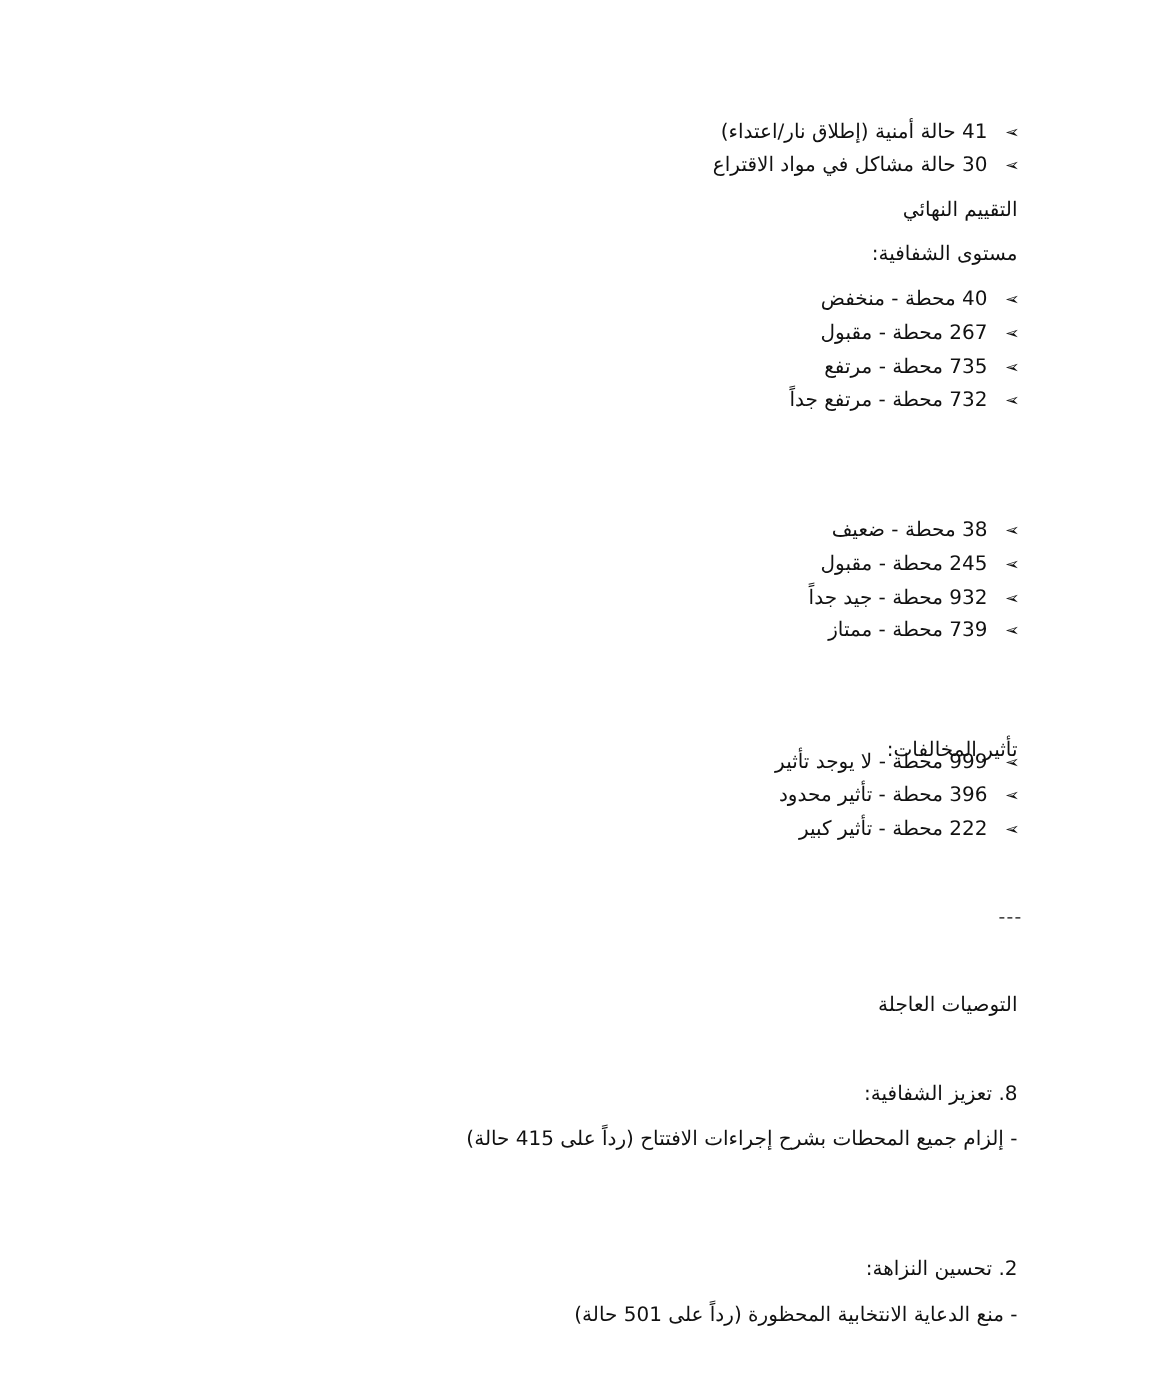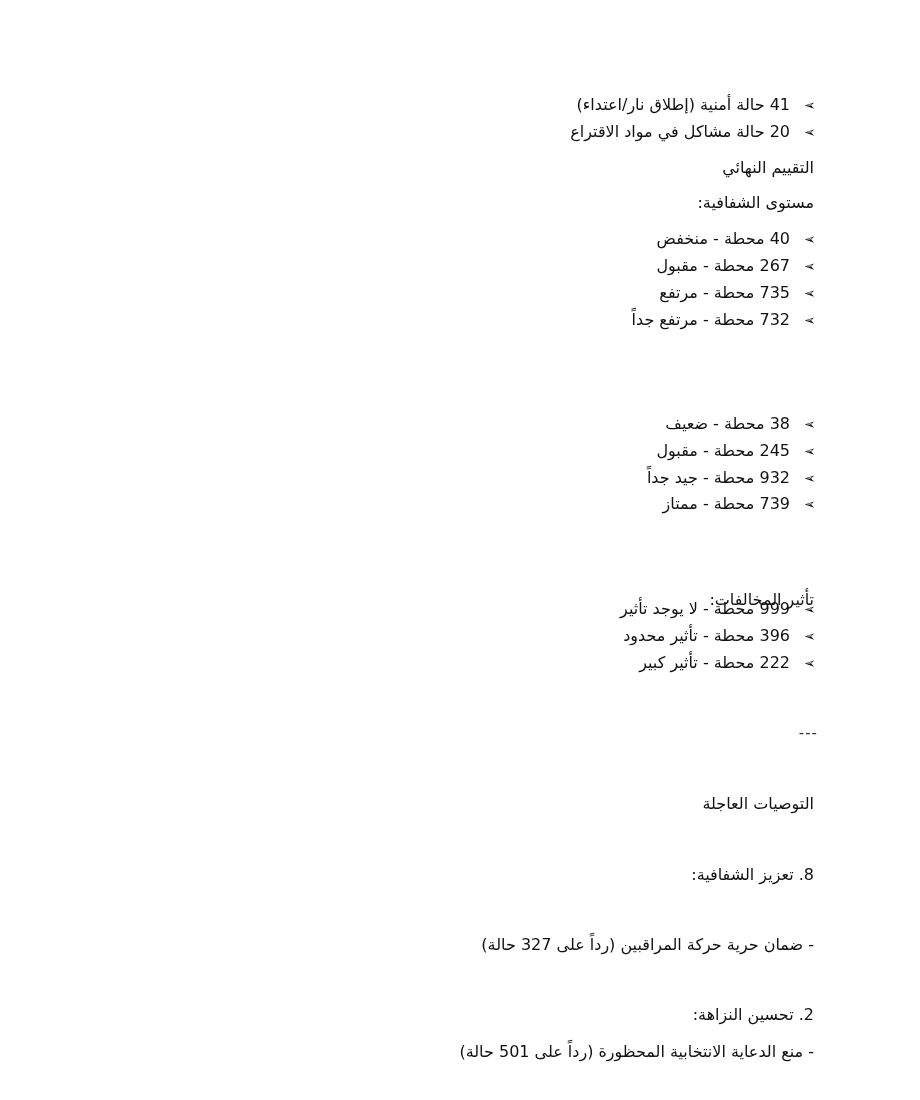--- a/index.html
+++ b/index.html
@@ -56,21 +56,21 @@
   </style>
 </head>
 <body>
 
 <div class="page">
 
   <div class="line bullet-line" style="top:94px;">
     <span class="bullet"><span class="arrow">➢</span></span><span>41 حالة أمنية (إطلاق نار/اعتداء)</span>
   </div>
   <div class="line bullet-line" style="top:121px;">
-    <span class="bullet"><span class="arrow">➢</span></span><span>20 حالة مشاكل في مواد الاقتراع</span>
+    <span class="bullet"><span class="arrow">➢</span></span><span>30 حالة مشاكل في مواد الاقتراع</span>
   </div>
 
   <div class="line" style="top:157px;">التقييم النهائي</div>
 
   <div class="line" style="top:192px;">مستوى الشفافية:</div>
   <div class="line bullet-line" style="top:228px;">
     <span class="bullet"><span class="arrow">➢</span></span><span>40 محطة - منخفض</span>
   </div>
   <div class="line bullet-line" style="top:255px;">
     <span class="bullet"><span class="arrow">➢</span></span><span>267 محطة - مقبول</span>
@@ -104,18 +104,18 @@
   </div>
   <div class="line bullet-line" style="top:652px;">
     <span class="bullet"><span class="arrow">➢</span></span><span>222 محطة - تأثير كبير</span>
   </div>
 
   <div class="sep" style="top:724px;">---</div>
 
   <div class="line" style="top:793px;">التوصيات العاجلة</div>
 
   <div class="line" style="top:864px;">8. تعزيز الشفافية:</div>
-  <div class="line" style="top:934px;">- ضمان حرية حركة المراقبين (رداً على 327 حالة)</div>
+  <div class="line" style="top:900px;">- إلزام جميع المحطات بشرح إجراءات الافتتاح (رداً على 415 حالة)</div>
 
   <div class="line" style="top:1004px;">2. تحسين النزاهة:</div>
   <div class="line" style="top:1041px;margin-left:47px;">- منع الدعاية الانتخابية المحظورة (رداً على 501 حالة)</div>
 
 </div>
 
 </body></html>

